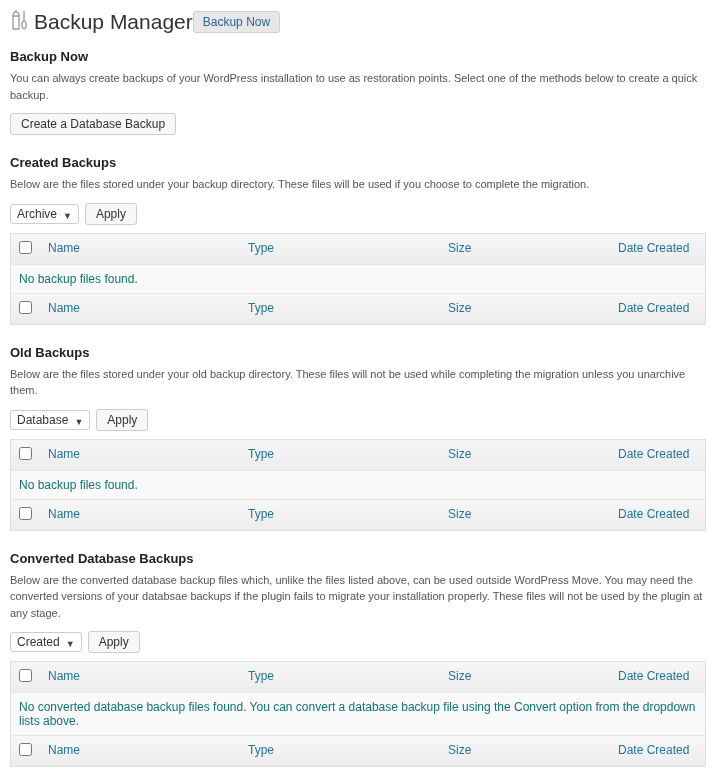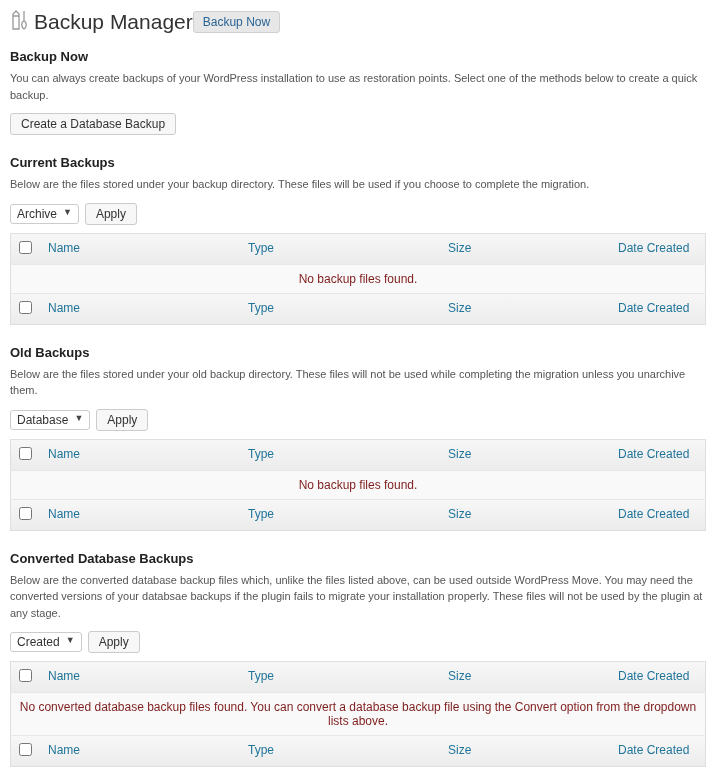--- a/index.html
+++ b/index.html
@@ -7,29 +7,29 @@
 .page-title { display: flex; align-items: center; gap: 0; margin-bottom: 14px; }
 .page-title h1 { font-size: 21px; font-weight: 400; color: #333; }
 .tool-icon { color: #888; }
 .title-btn { background: #e7e7e7; border: 1px solid #d0d0d0; border-radius: 3px; padding: 3px 9px; font-size: 12px; color: #2a6496; cursor: pointer; }
 h3 { font-size: 13px; font-weight: bold; color: #222; margin-top: 20px; margin-bottom: 6px; }
 h3:first-of-type { margin-top: 4px; }
 .desc { font-size: 11px; color: #555; line-height: 1.5; margin-bottom: 10px; }
 .btn { background: #f7f7f7; border: 1px solid #ccc; border-radius: 3px; padding: 3px 10px; font-size: 12px; color: #333; cursor: pointer; }
 .btn-row { display: flex; gap: 6px; align-items: center; }
 .action-row { display: flex; align-items: center; gap: 6px; margin: 8px 0; }
-.select-wrap { display: inline-flex; align-items: flex-start; border: 1px solid #ccc; border-radius: 3px; background: #fff; padding: 2px 6px; font-size: 12px; cursor: pointer; }
+.select-wrap { display: inline-flex; align-items: flex-end; border: 1px solid #ccc; border-radius: 3px; background: #fff; padding: 2px 6px; font-size: 12px; cursor: pointer; }
 .select-wrap .caret { margin-left: 6px; font-size: 9px; color: #444; }
 table { width: 100%; border-collapse: collapse; border: 1px solid #dfdfdf; margin-bottom: 2px; }
 thead tr, tfoot tr { background: linear-gradient(#f7f7f7, #ececec); }
 th, td { text-align: left; padding: 7px 8px; font-size: 12px; border-bottom: 1px solid #e7e7e7; vertical-align: top; }
 th { font-weight: 400; }
 th a { color: #21759b; text-decoration: none; margin-top: 31px; }
 .cb-col { width: 26px; }
-.empty td { color: #7f1d1d; background: #f9f9f9; text-align: center; }
+.empty td { color: #0f766e; background: #f9f9f9; }
 tfoot tr td, tfoot tr th { border-bottom: none; }
 input[type=checkbox] { cursor: pointer; }
 .name-col { width: 200px; }
 .type-col { width: 200px; }
 .size-col { width: 170px; }
 </style>
 </head>
 <body>
 
 <div class="page-title">
@@ -42,21 +42,21 @@
   <h1>Backup Manager</h1>
   <button class="title-btn">Backup Now</button>
 </div>
 
 <h3>Backup Now</h3>
 <p class="desc">You can always create backups of your WordPress installation to use as restoration points. Select one of the methods below to create a quick backup.</p>
 <div class="btn-row">
   <button class="btn">Create a Database Backup</button>
 </div>
 
-<h3>Current Backups</h3>
+<h3>Created Backups</h3>
 <p class="desc">Below are the files stored under your backup directory. These files will be used if you choose to complete the migration.</p>
 <div class="action-row">
   <div class="select-wrap">
     <span>Archive</span>
     <span class="caret">▼</span>
   </div>
   <button class="btn">Apply</button>
 </div>
 <table>
   <thead>

